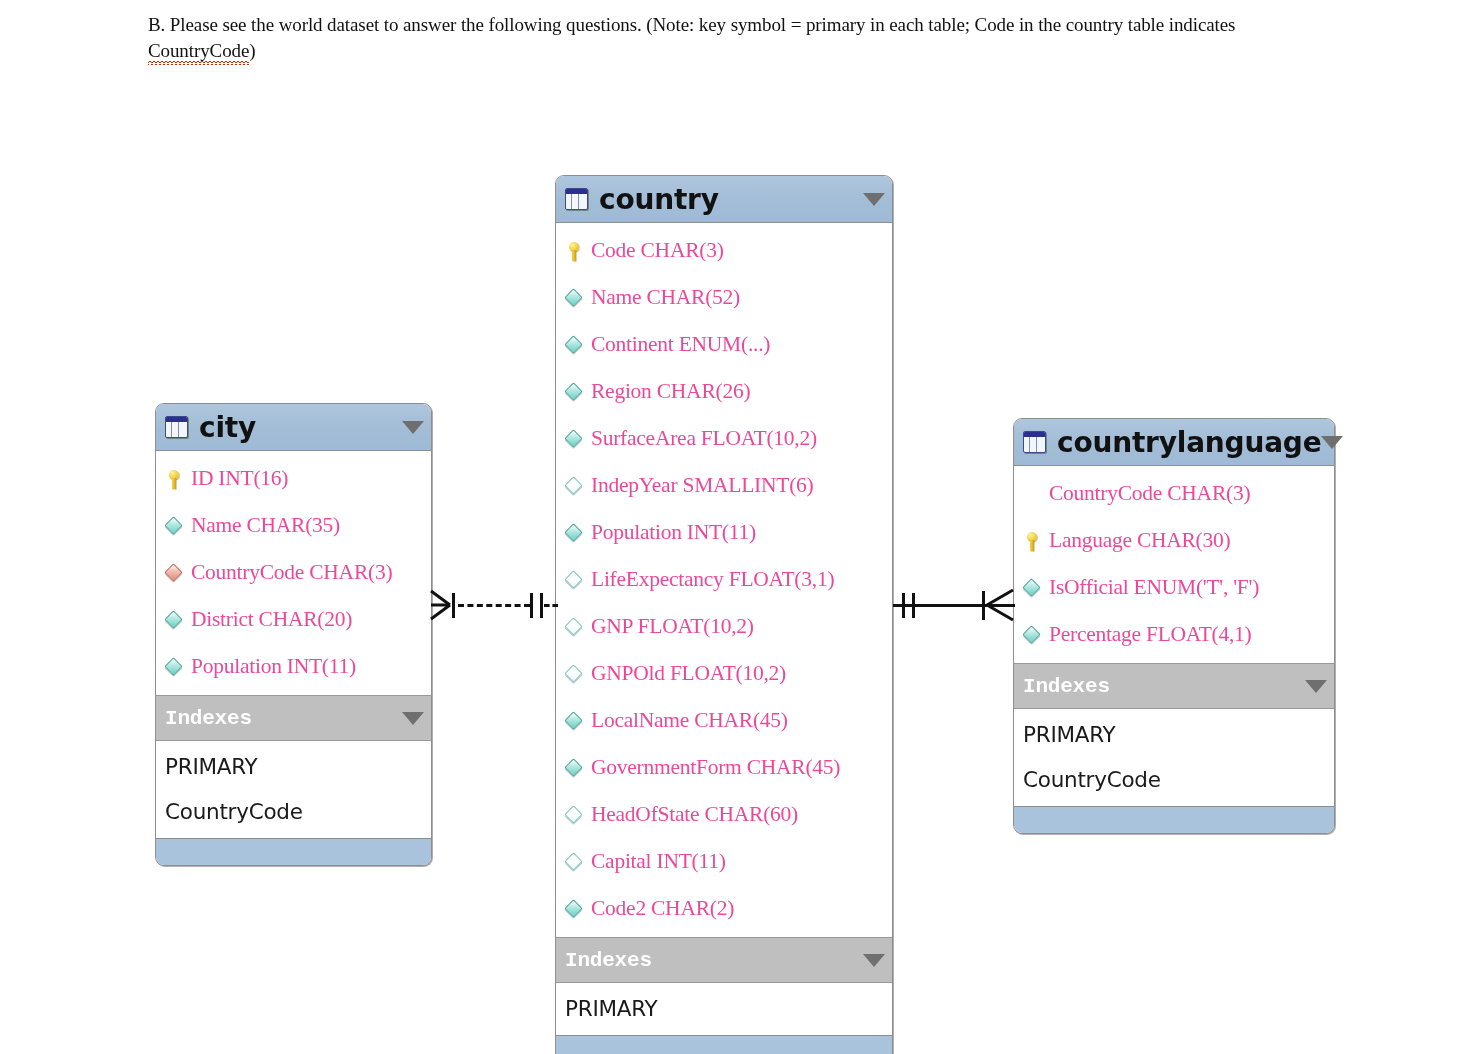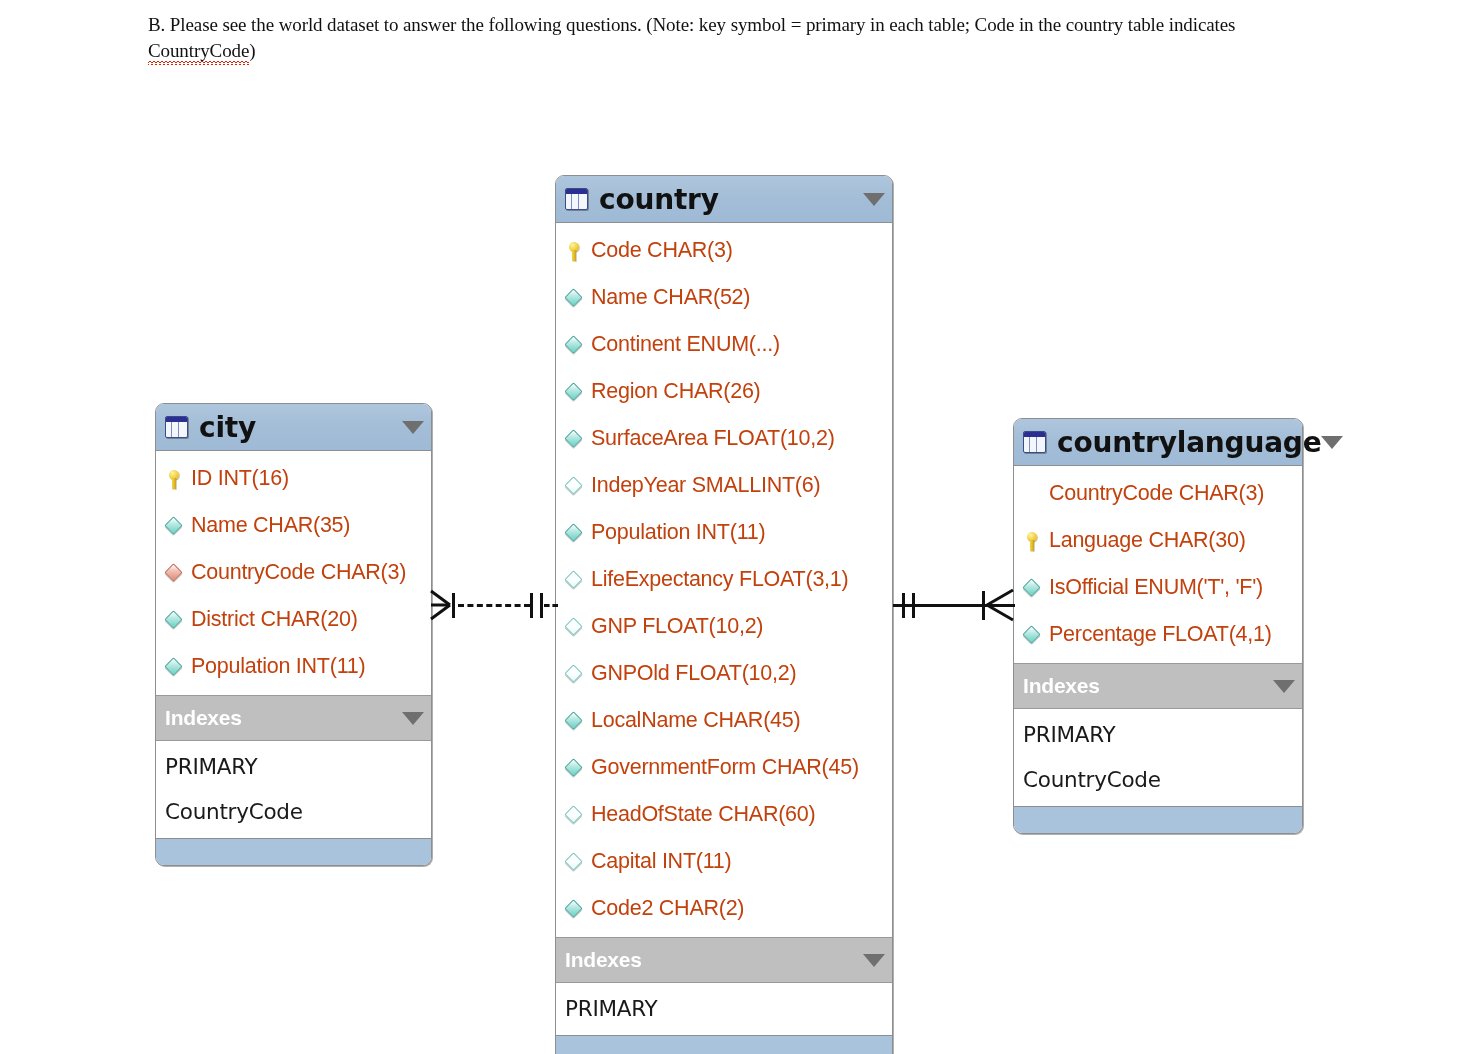--- a/index.html
+++ b/index.html
@@ -151,37 +151,37 @@
     background: linear-gradient(135deg, #ffffff 0%, #fbffff 55%, #e6f7f5 100%);
     border: 1px solid #7fc6be;
   }
   .ic-dia.fk::before {
     background: linear-gradient(135deg, #ffffff 0%, #f2c3b6 38%, #e08878 100%);
     border: 1px solid #c06a59;
   }
   .ic-none::before { content: none; }
 
   .col-txt {
-    font-family: Liberation Sans, sans-serif;
+    font-family: Liberation Serif, serif;
     font-size: 21.5px;
-    color: #c2410c;
+    color: #ec4899;
     letter-spacing: -0.25px;
   }
 
   .eer-idx-head {
     display: flex;
     align-items: center;
     background: #bfbfbf;
     border-top: 1px solid #9a9a9a;
     border-bottom: 1px solid #9a9a9a;
     height: 44px;
     padding: 0 7px 0 9px;
   }
   .eer-idx-head .idx-label {
-    font-family: Liberation Sans, sans-serif;
+    font-family: Liberation Mono, monospace;
     font-weight: bold;
     font-size: 21px;
     color: #ffffff;
     letter-spacing: -0.2px;
   }
   .eer-idx-list {
     background: #ffffff;
     padding: 3px 0 4px 0;
   }
   .idx-row {
@@ -338,21 +338,21 @@
   <div class="eer-idx-head">
     <span class="idx-label">Indexes</span>
     <span class="caret"></span>
   </div>
   <div class="eer-idx-list">
     <div class="idx-row">PRIMARY</div>
   </div>
   <div class="eer-foot"></div>
 </div>
 
-<div class="eer" id="tbl-cl" style="left:1013px; top:418px; width:290px;">
+<div class="eer" id="tbl-cl" style="left:1013px; top:418px; width:322px;">
   <div class="eer-head">
     <span class="tbl-icon"></span>
     <span class="eer-title">countrylanguage</span>
     <span class="caret"></span>
   </div>
   <div class="eer-cols">
     <div class="col-row">
       <span class="col-ic ic-none"></span>
       <span class="col-txt">CountryCode CHAR(3)</span>
     </div>

